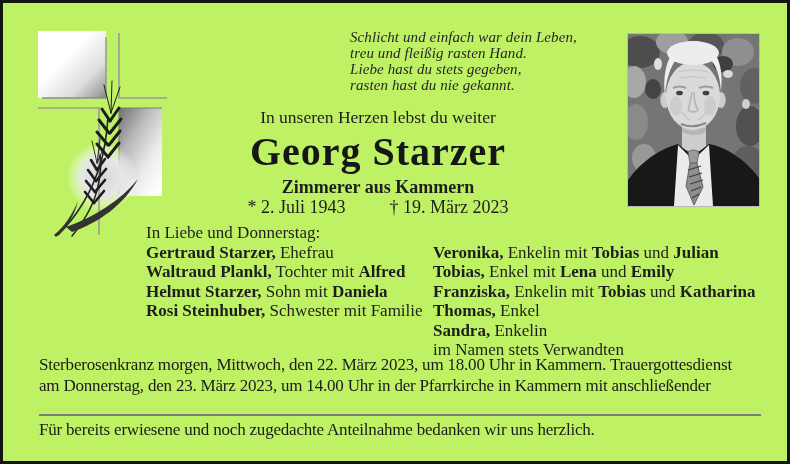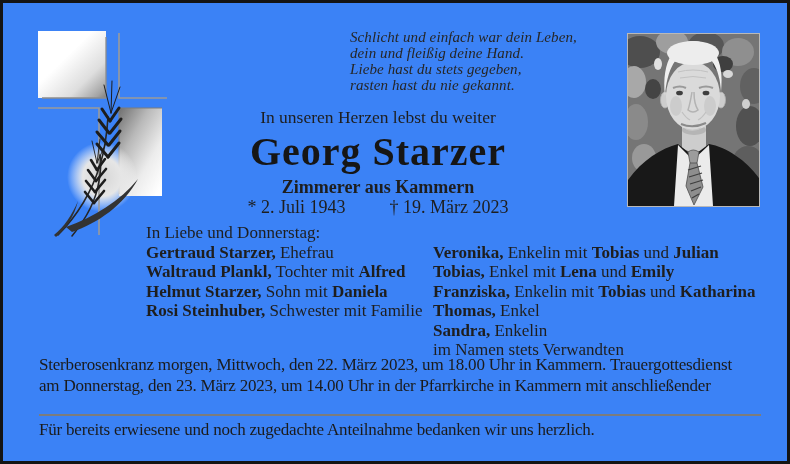--- a/index.html
+++ b/index.html
@@ -1,20 +1,20 @@
 <!DOCTYPE html>
 <html><head>
 <meta charset="utf-8">
 <style>
   html, body { margin: 0; padding: 0; background: #e9e9e9; }
   .notice {
     position: relative;
     width: 790px; height: 464px;
     box-sizing: border-box;
-    background: #3b82f6;
+    background: #bef264;
     border: 3px solid #141414;
     overflow: hidden;
     font-family: "Liberation Serif", serif;
     color: #1e1e1e;
   }
   .cross-art { position: absolute; left: 33px; top: 26px; }
   .portrait { position: absolute; left: 625px; top: 31px; outline: 1px solid #b9b9b9; }
 
   .verse {
     position: absolute; left: 347px; top: 26px;
@@ -180,21 +180,21 @@
     <g stroke="#c0c0c0" stroke-width="1.2" fill="none">
       <path d="M54,78 Q58,84 62,86"></path>
         <path d="M78,78 Q74,84 70,86"></path>
     </g>
     <path d="M53,90 Q65,95 78,89" fill="none" stroke="#8a8a8a" stroke-width="2"></path>
     <path d="M58,95 Q65,98 73,94" fill="none" stroke="#c6c6c6" stroke-width="1.2"></path>
   </svg>
 
   <div class="verse">
     <div>Schlicht und einfach war dein Leben,</div>
-    <div>dein und fleißig deine Hand.</div>
+    <div>treu und fleißig rasten Hand.</div>
     <div>Liebe hast du stets gegeben,</div>
     <div>rasten hast du nie gekannt.</div>
   </div>
 
   <div class="center-block">
     <div class="intro">In unseren Herzen lebst du weiter</div>
     <h1 class="deceased-name">Georg Starzer</h1>
     <div class="subtitle">Zimmerer aus Kammern</div>
     <div class="dates">
       <span>* 2. Juli 1943</span>

